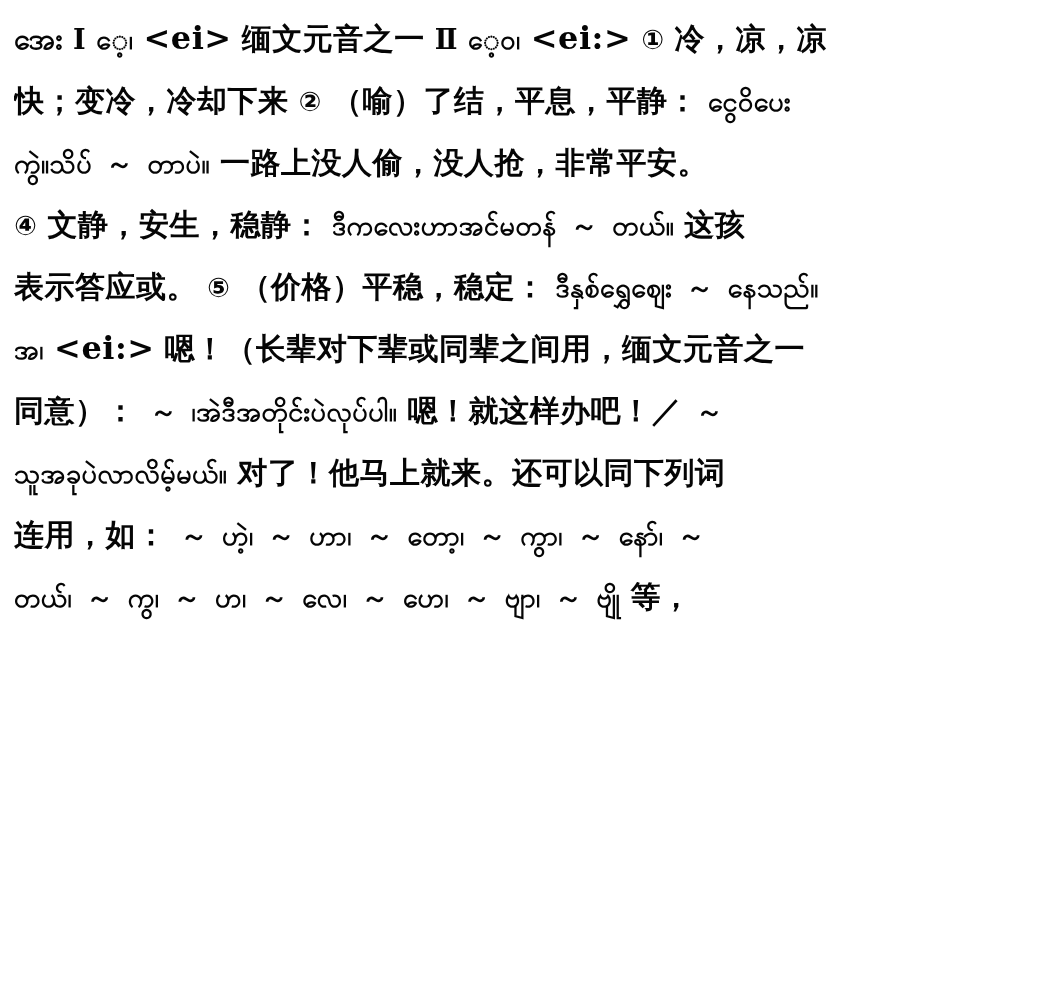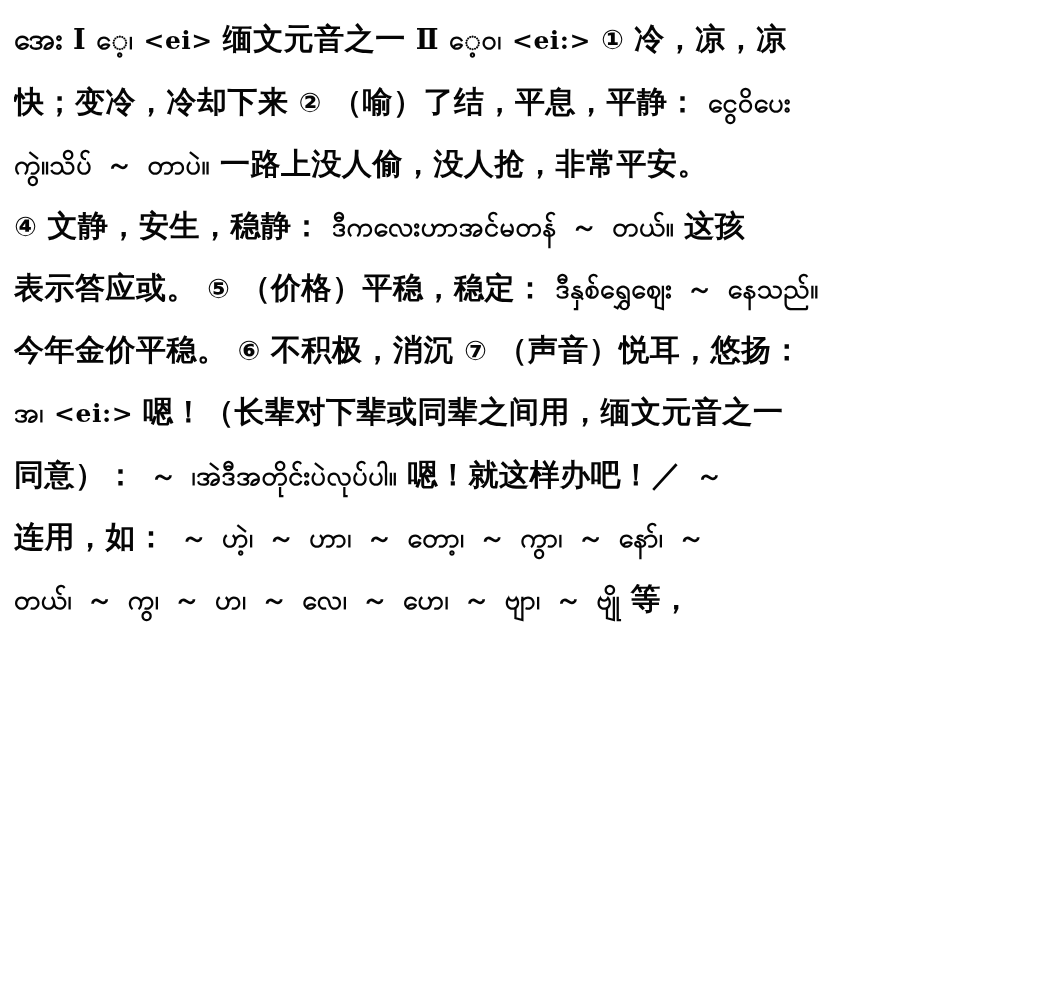--- a/index.html
+++ b/index.html
@@ -31,21 +31,21 @@
   }
   
   .bur {
     font-family: "DejaVu Sans", "Liberation Sans", sans-serif;
     font-weight: 700;
     font-size: 27px;
   }
   .lat {
     font-family: "DejaVu Serif", "Liberation Serif", serif;
     font-weight: 700;
-    font-size: 25px;
+    font-size: 32px;
     text-align: right;
   }
   .han {
     font-family: Liberation Sans, sans-serif;
     font-weight: 700;
     font-size: 30px;
   }
   .num {
     font-family: "DejaVu Sans", "Liberation Sans", sans-serif;
     font-weight: 700;
@@ -72,19 +72,19 @@
 </head>
 <body>
 
 <div class="page">
   <div class="entry" id="entry">
       <div class="line"><span class="headword">အေး</span><span class="sp"></span><span class="rn">Ⅰ</span><span class="sp"></span><span class="bur">ေ့၊</span><span class="sp"></span><span class="lat">&lt;ei&gt;</span><span class="sp"></span><span class="han">缅文元音之一</span><span class="sp"></span><span class="rn">Ⅱ</span><span class="sp"></span><span class="bur">ေ့ဝ၊</span><span class="sp"></span><span class="lat">&lt;ei:&gt;</span><span class="sp"></span><span class="num">①</span><span class="sp"></span><span class="han">冷，凉，凉</span><span class="sp"></span></div>
       <div class="line"><span class="han">快；变冷，冷却下来</span><span class="sp"></span><span class="num">②</span><span class="sp"></span><span class="han">（喻）了结，平息，平静：</span><span class="sp"></span><span class="bur">ငွေဝိပေး</span><span class="sp"></span></div>
       <div class="line"><span class="bur">ကွဲ။သိပ်</span><span class="sp"></span><span class="tilde">～</span><span class="sp"></span><span class="bur">တာပဲ။</span><span class="sp"></span><span class="han">一路上没人偷，没人抢，非常平安。</span><span class="sp"></span></div>
       <div class="line"><span class="num">④</span><span class="sp"></span><span class="han">文静，安生，稳静：</span><span class="sp"></span><span class="bur">ဒီကလေးဟာအင်မတန်</span><span class="sp"></span><span class="tilde">～</span><span class="sp"></span><span class="bur">တယ်။</span><span class="sp"></span><span class="han">这孩</span><span class="sp"></span></div>
       <div class="line"><span class="han">表示答应或。</span><span class="sp"></span><span class="num">⑤</span><span class="sp"></span><span class="han">（价格）平稳，稳定：</span><span class="sp"></span><span class="bur">ဒီနှစ်ရွှေဈေး</span><span class="sp"></span><span class="tilde">～</span><span class="sp"></span><span class="bur">နေသည်။</span><span class="sp"></span></div>
-      <div class="line"><span class="han">今年金价平稳。</span><span class="sp"></span><span class="num">⑥</span><span class="sp"></span><span class="han">不积极，消沉</span><span class="sp"></span><span class="num">⑦</span><span class="sp"></span><span class="han">（声音）悦耳，悠扬：</span><span class="sp"></span></div>
       <div class="line"><span class="bur">အ၊</span><span class="sp"></span><span class="lat">&lt;ei:&gt;</span><span class="sp"></span><span class="han">嗯！（长辈对下辈或同辈之间用，缅文元音之一</span><span class="sp"></span></div>
       <div class="line"><span class="han">同意）：</span><span class="sp"></span><span class="tilde">～</span><span class="sp"></span><span class="bur">၊အဲဒီအတိုင်းပဲလုပ်ပါ။</span><span class="sp"></span><span class="han">嗯！就这样办吧！／</span><span class="sp"></span><span class="tilde">～</span><span class="sp"></span></div>
+      <div class="line"><span class="bur">သူအခုပဲလာလိမ့်မယ်။</span><span class="sp"></span><span class="han">对了！他马上就来。还可以同下列词</span><span class="sp"></span></div>
       <div class="line"><span class="han">连用，如：</span><span class="sp"></span><span class="tilde">～</span><span class="sp"></span><span class="bur">ဟဲ့၊</span><span class="sp"></span><span class="tilde">～</span><span class="sp"></span><span class="bur">ဟာ၊</span><span class="sp"></span><span class="tilde">～</span><span class="sp"></span><span class="bur">တော့၊</span><span class="sp"></span><span class="tilde">～</span><span class="sp"></span><span class="bur">ကွာ၊</span><span class="sp"></span><span class="tilde">～</span><span class="sp"></span><span class="bur">နော်၊</span><span class="sp"></span><span class="tilde">～</span><span class="sp"></span></div>
       <div class="line"><span class="bur">တယ်၊</span><span class="sp"></span><span class="tilde">～</span><span class="sp"></span><span class="bur">ကွ၊</span><span class="sp"></span><span class="tilde">～</span><span class="sp"></span><span class="bur">ဟ၊</span><span class="sp"></span><span class="tilde">～</span><span class="sp"></span><span class="bur">လေ၊</span><span class="sp"></span><span class="tilde">～</span><span class="sp"></span><span class="bur">ဟေ၊</span><span class="sp"></span><span class="tilde">～</span><span class="sp"></span><span class="bur">ဗျာ၊</span><span class="sp"></span><span class="tilde">～</span><span class="sp"></span><span class="bur">ဗျို</span><span class="sp"></span><span class="han">等，</span><span class="sp"></span></div>
     </div>
 </div>
 
 </body></html>

